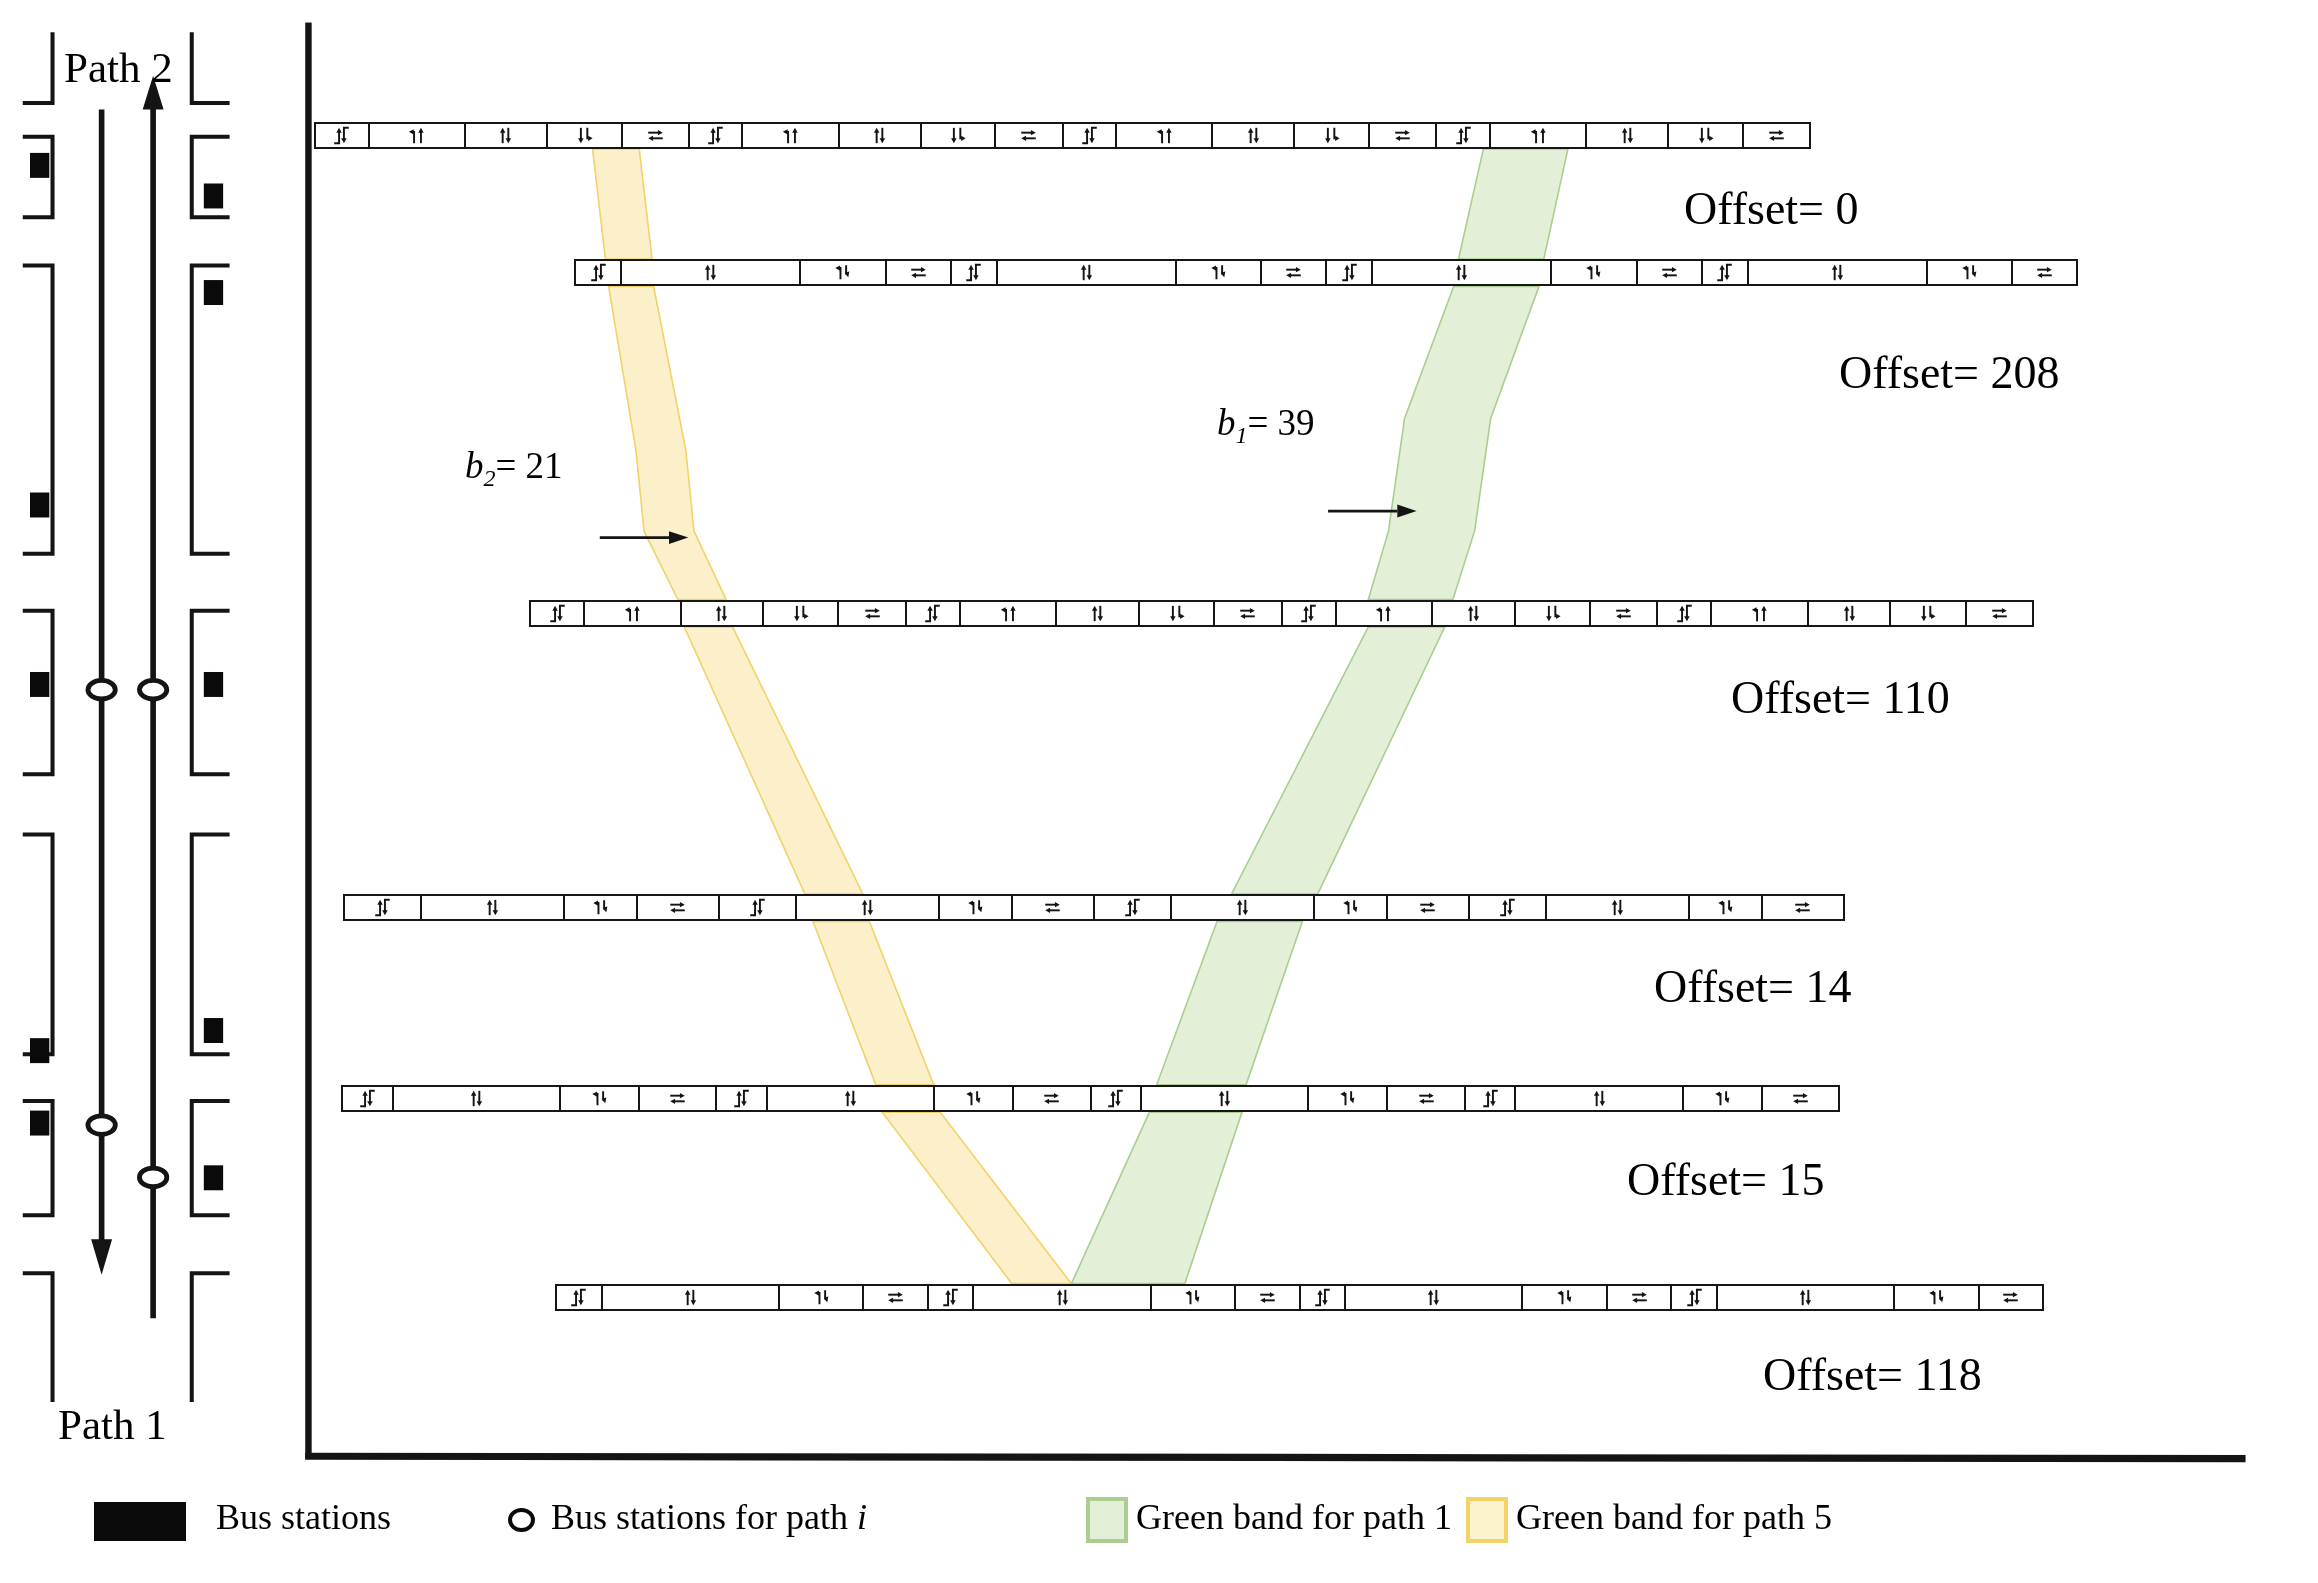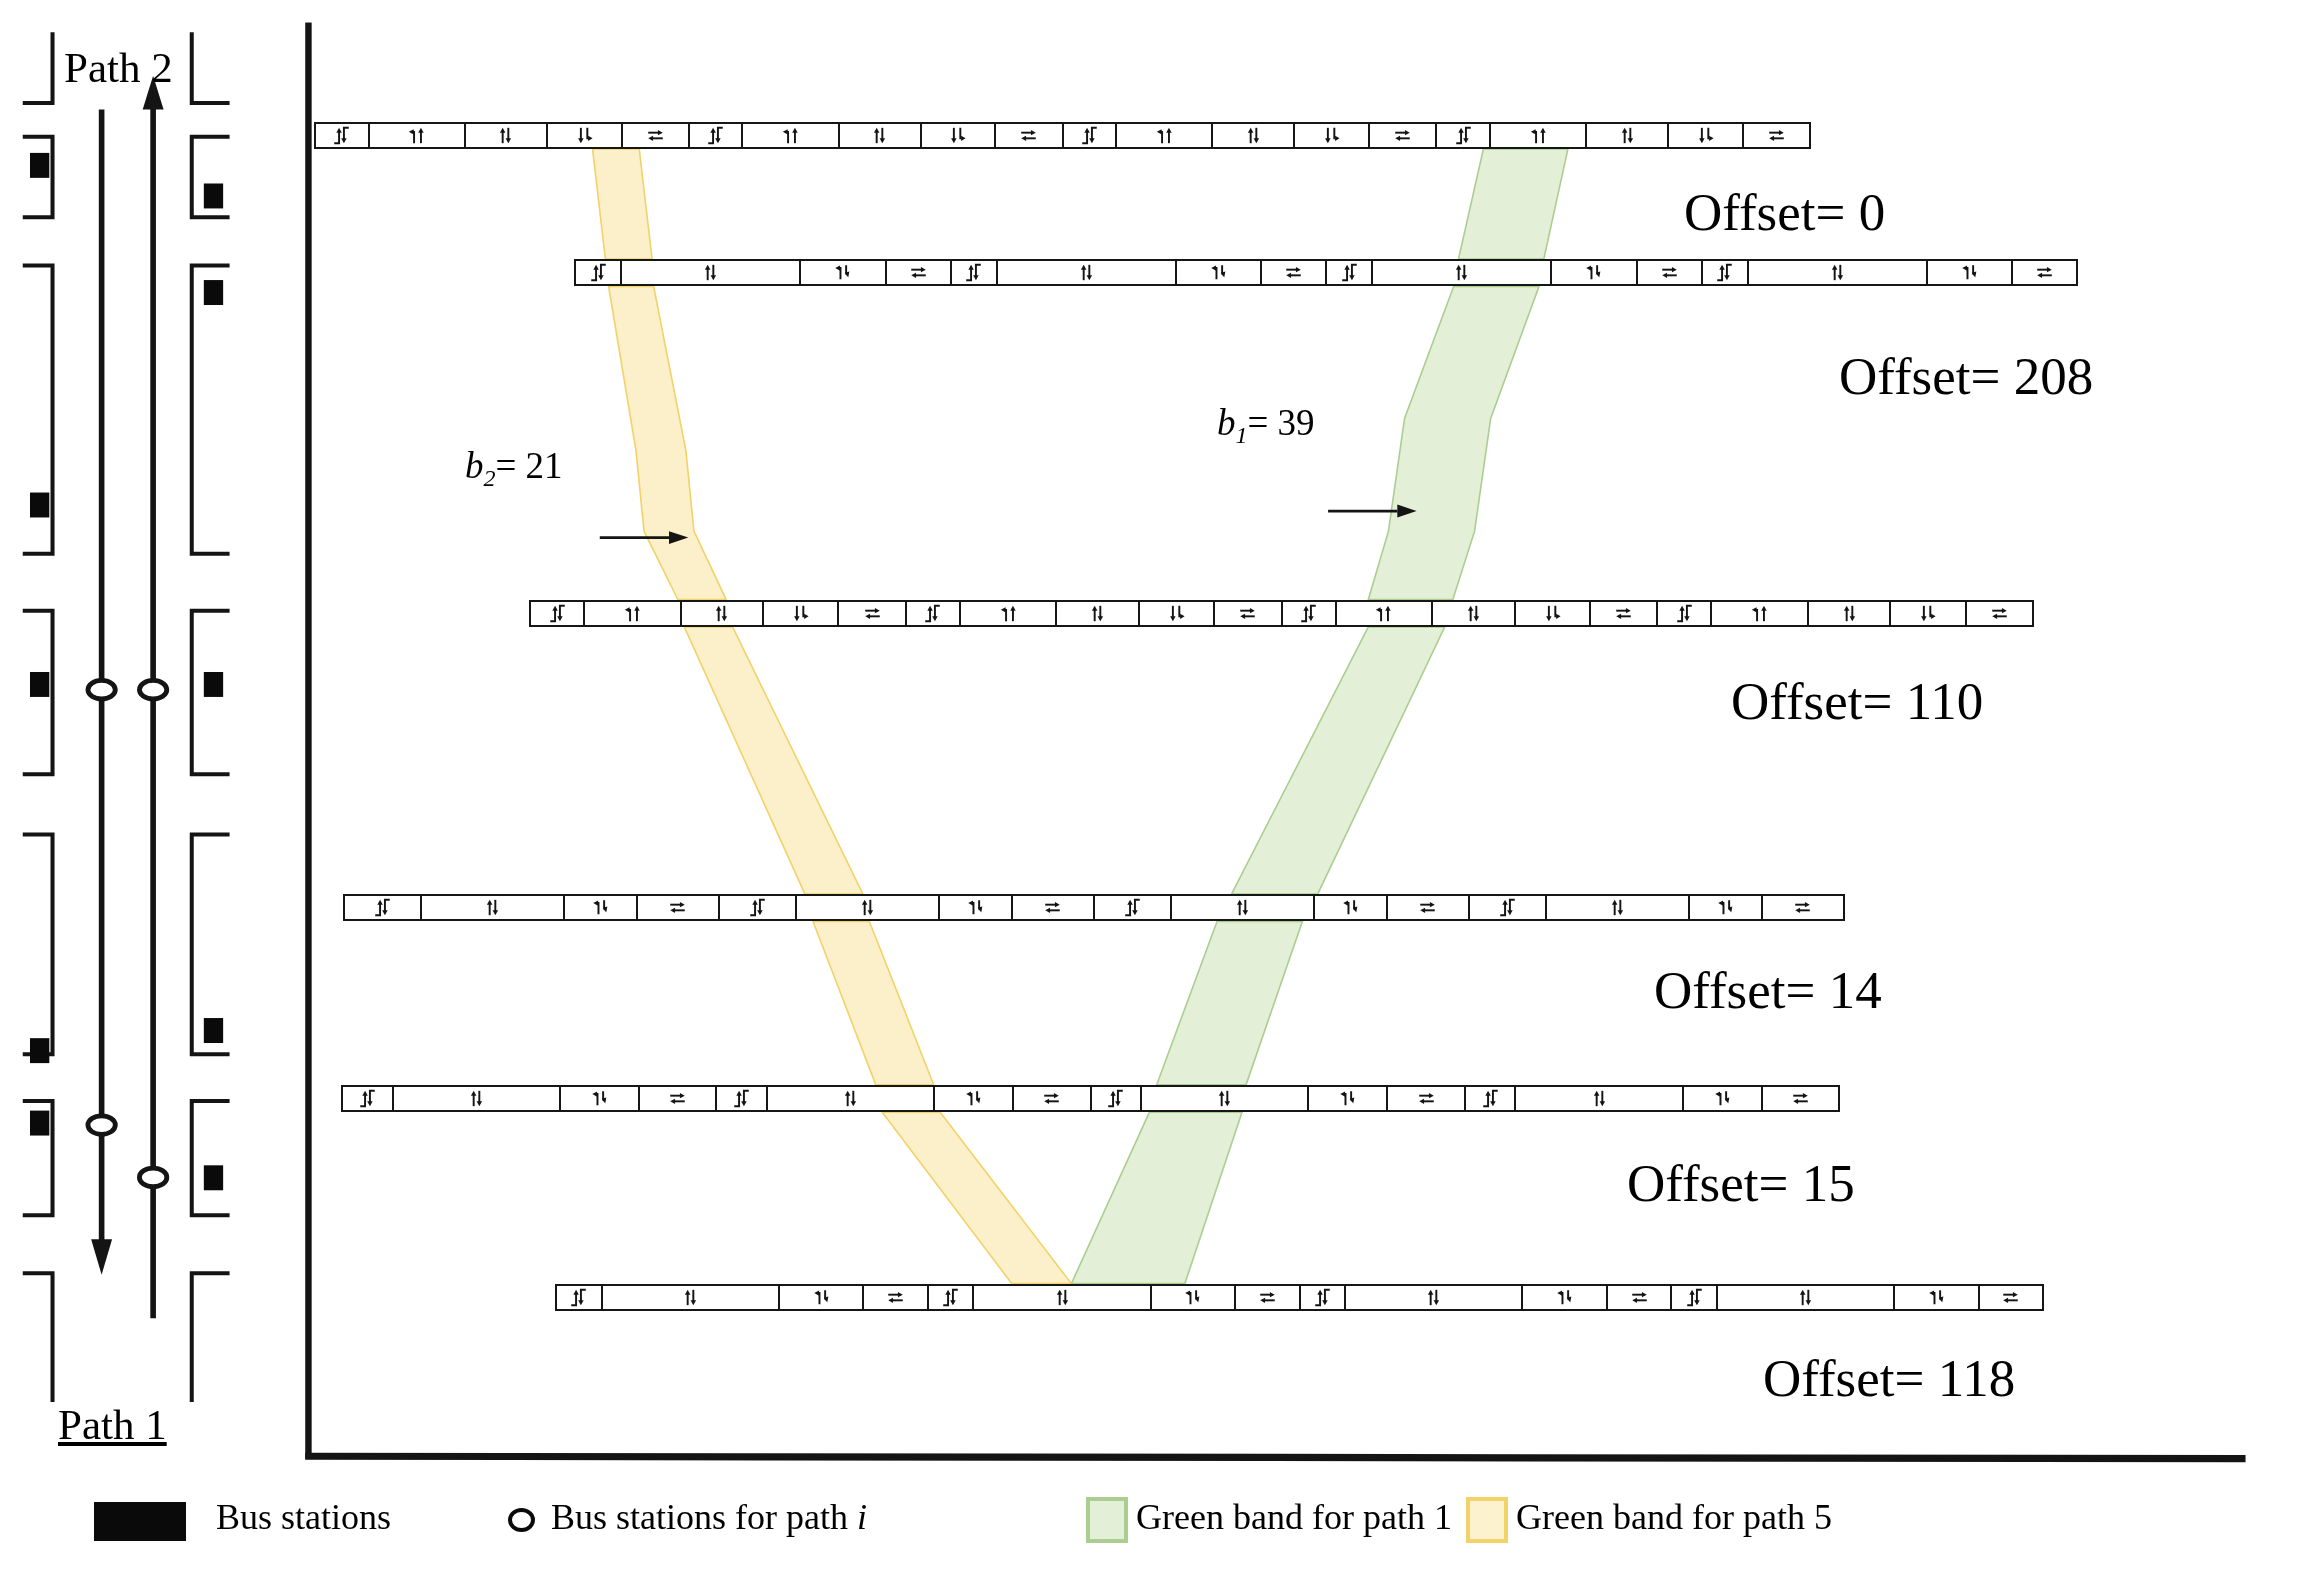--- a/index.html
+++ b/index.html
@@ -4,21 +4,21 @@
 <style>
   html,body{margin:0;padding:0;background:#ffffff;}
   body{font-family:"Liberation Serif","DejaVu Serif",serif;color:#000;}
   .stage{position:relative;width:2319px;height:1583px;background:#fff;overflow:hidden;}
   svg.fig{position:absolute;left:0;top:0;z-index:1;}
   .bar{position:absolute;display:flex;box-sizing:border-box;border:2.4px solid #161616;background:#fff;z-index:3;}
   .cell{position:relative;display:flex;align-items:center;justify-content:center;box-sizing:border-box;border-right:2.4px solid #161616;background:#fff;}
   .cell:last-child{border-right:none;}
   .cell svg{display:block;}
   .txt{position:absolute;z-index:4;white-space:nowrap;line-height:1.05;}
-  .offset-label{font-size:53px;}
+  .offset-label{font-size:46px;}
   .path-label{font-size:43px;}
   .b-label{font-size:37px;font-style:italic;}
   .b-label sub{font-size:24px;font-style:italic;}
   .b-label .rest{font-style:normal;}
   .legend-label{font-size:36px;}
   .legend-swatch{position:absolute;z-index:4;box-sizing:border-box;}
   .sw-black{background:#0a0a0a;}
   .sw-green{background:#e4efd8;border:4px solid #abce90;}
   .sw-yellow{background:#fcf2cd;border:4px solid #f2d269;}
   .sw-circle{border:4px solid #0a0a0a;border-radius:50%;background:#fff;}
@@ -662,21 +662,21 @@
   <div id="labels-layer">
       <div class="txt offset-label" style="left: 1684px; top: 185px;">Offset= 0</div>
       <div class="txt offset-label" style="left: 1839px; top: 349px;">Offset= 208</div>
       <div class="txt offset-label" style="left: 1731px; top: 674px;">Offset= 110</div>
       <div class="txt offset-label" style="left: 1654px; top: 963px;">Offset= 14</div>
       <div class="txt offset-label" style="left: 1627px; top: 1156px; font-family: Liberation Serif, serif;">Offset= 15</div>
       <div class="txt offset-label" style="left: 1763px; top: 1351px;">Offset= 118</div>
     </div>
 
   <div class="txt path-label" id="path2-label" style="left: 64px; top: 45px;">Path 2</div>
-  <div class="txt path-label" id="path1-label" style="left: 58px; top: 1402px; text-decoration: underline;">Path 1</div>
+  <div class="txt path-label" id="path1-label" style="left: 58px; top: 1402px;">Path 1</div>
 
   <div class="txt b-label" id="b1-label" style="left: 1217px; top: 404px;">
     <span>b</span><sub>1</sub><span class="rest">= 39</span>
   </div>
   <div class="txt b-label" id="b2-label" style="left: 465px; top: 447px;">
     <span>b</span><sub>2</sub><span class="rest">= 21</span>
   </div>
 
   <div class="legend-swatch sw-black" id="lg-black" style="left: 94px; top: 1502px; width: 92px; height: 39px;"></div>
   <div class="txt legend-label" id="lg-black-t" style="left: 216px; top: 1499px;">Bus stations</div>

